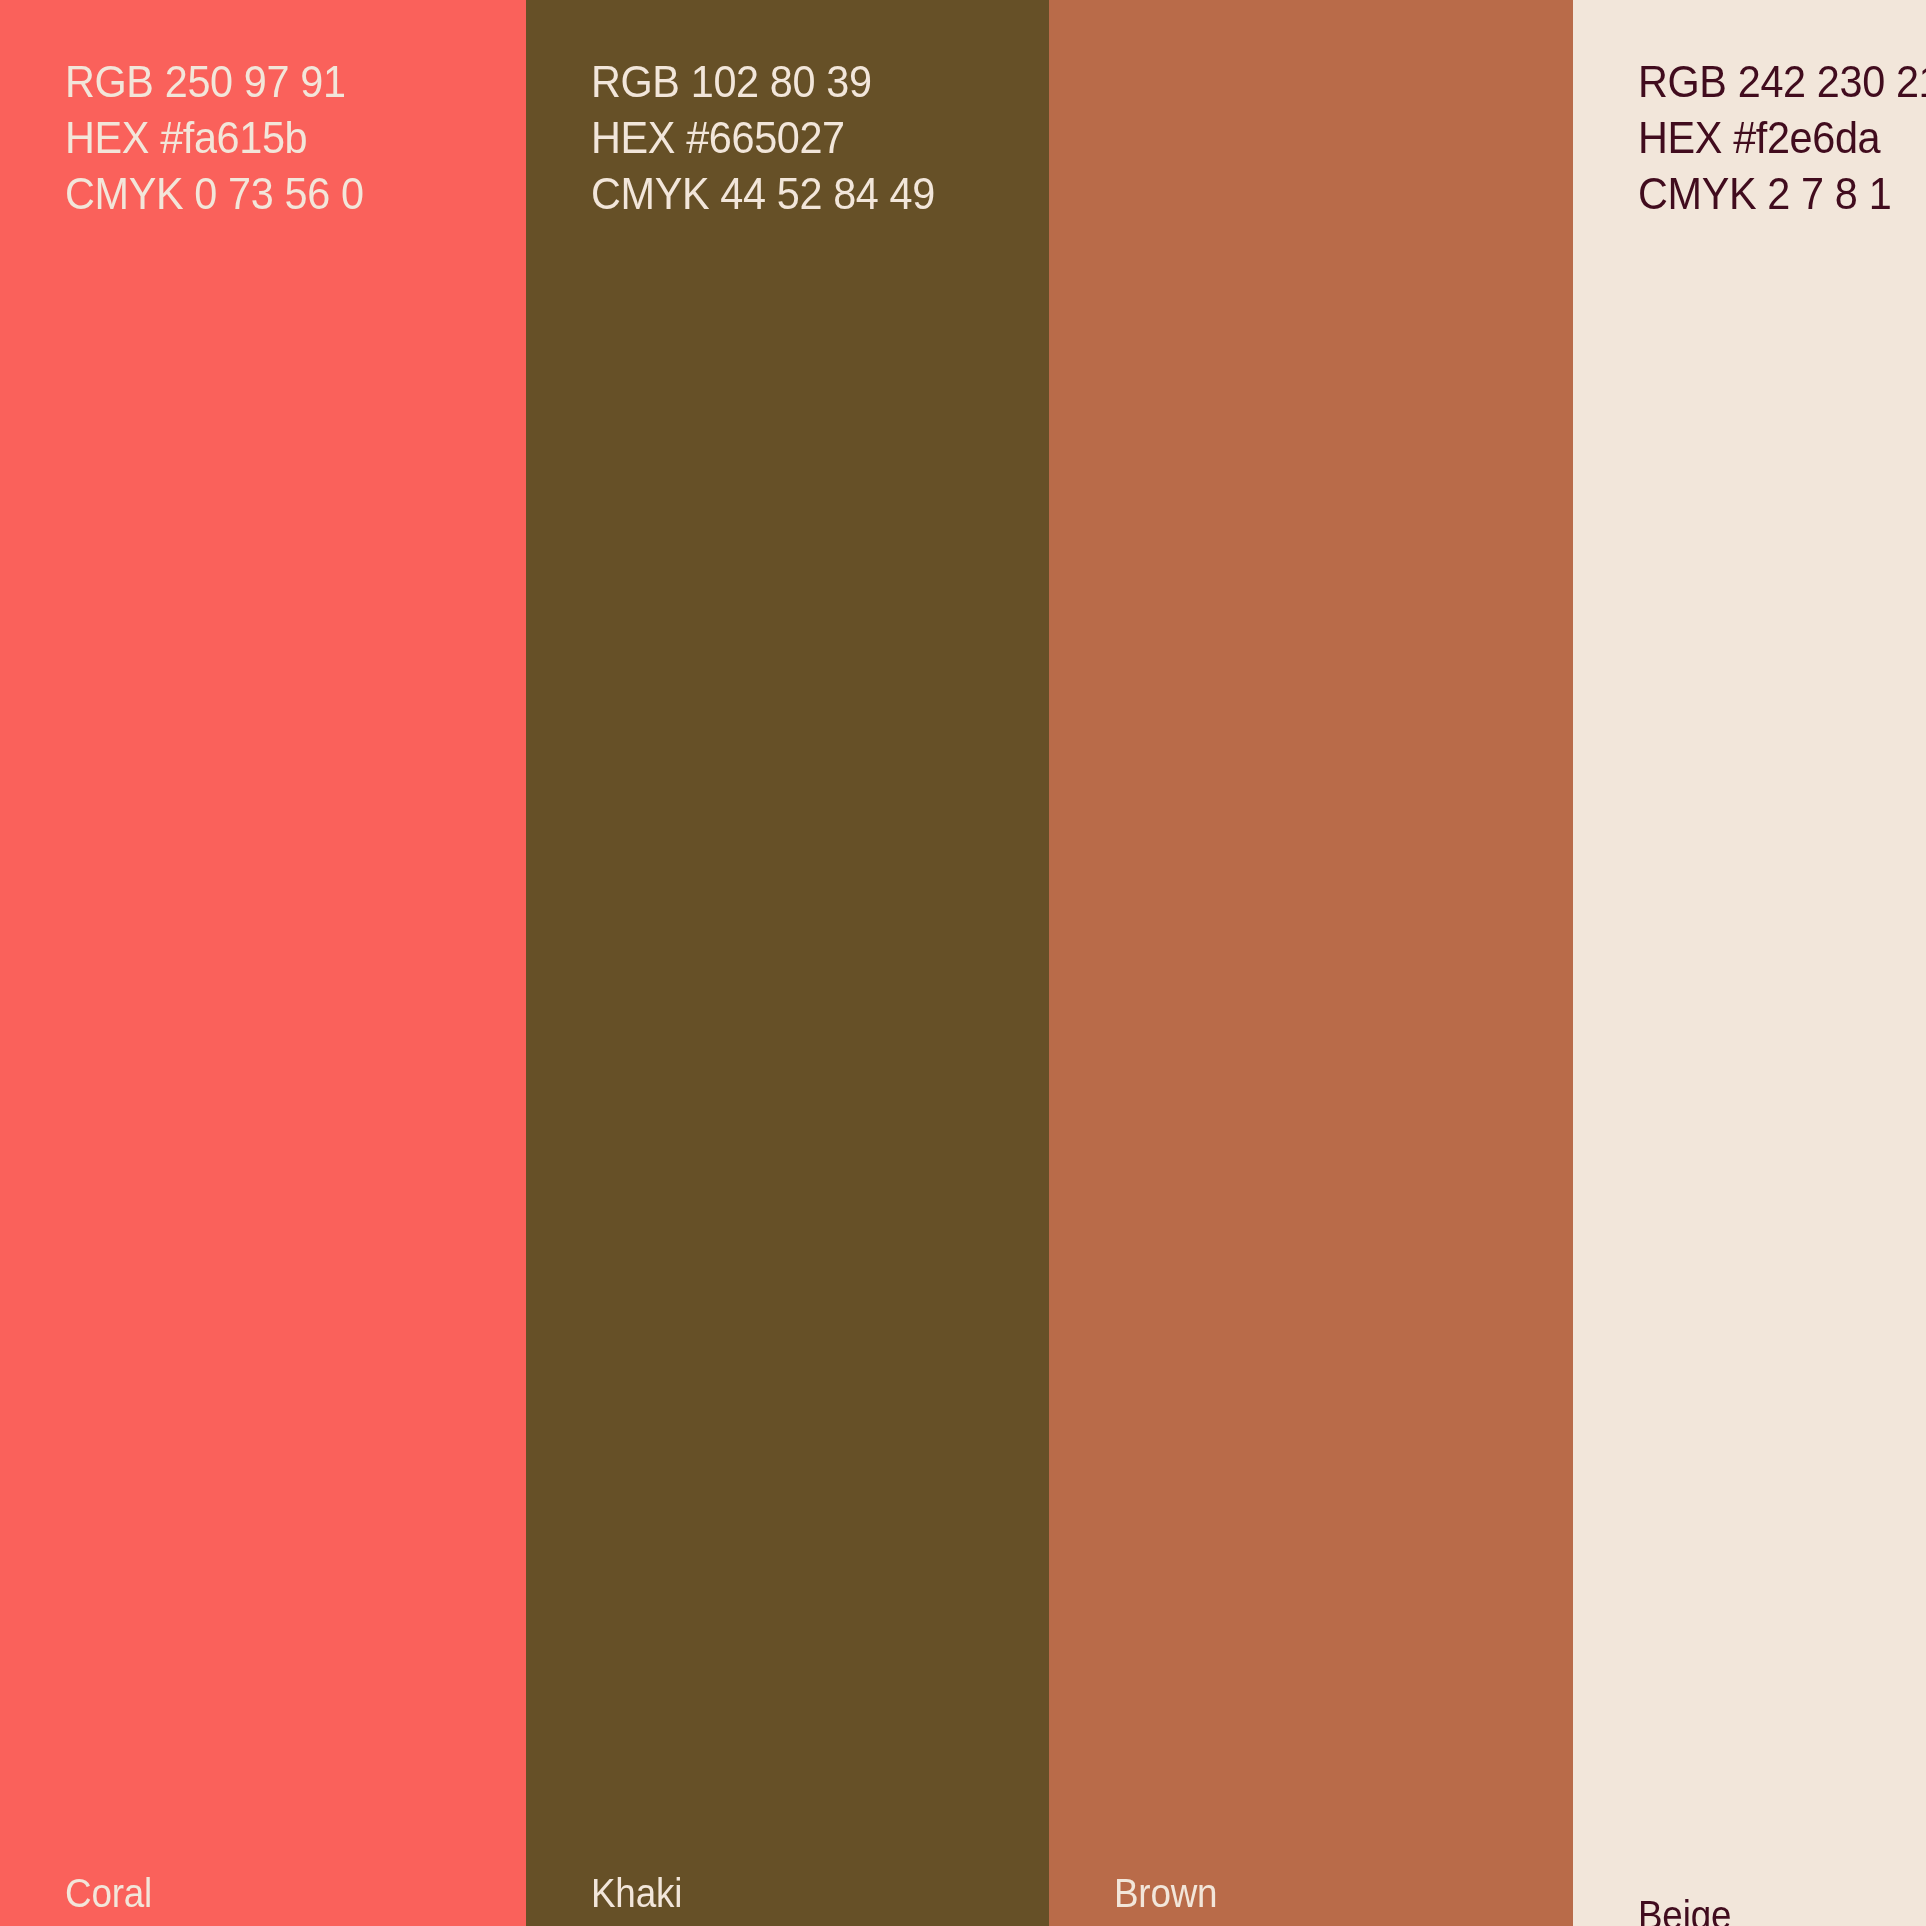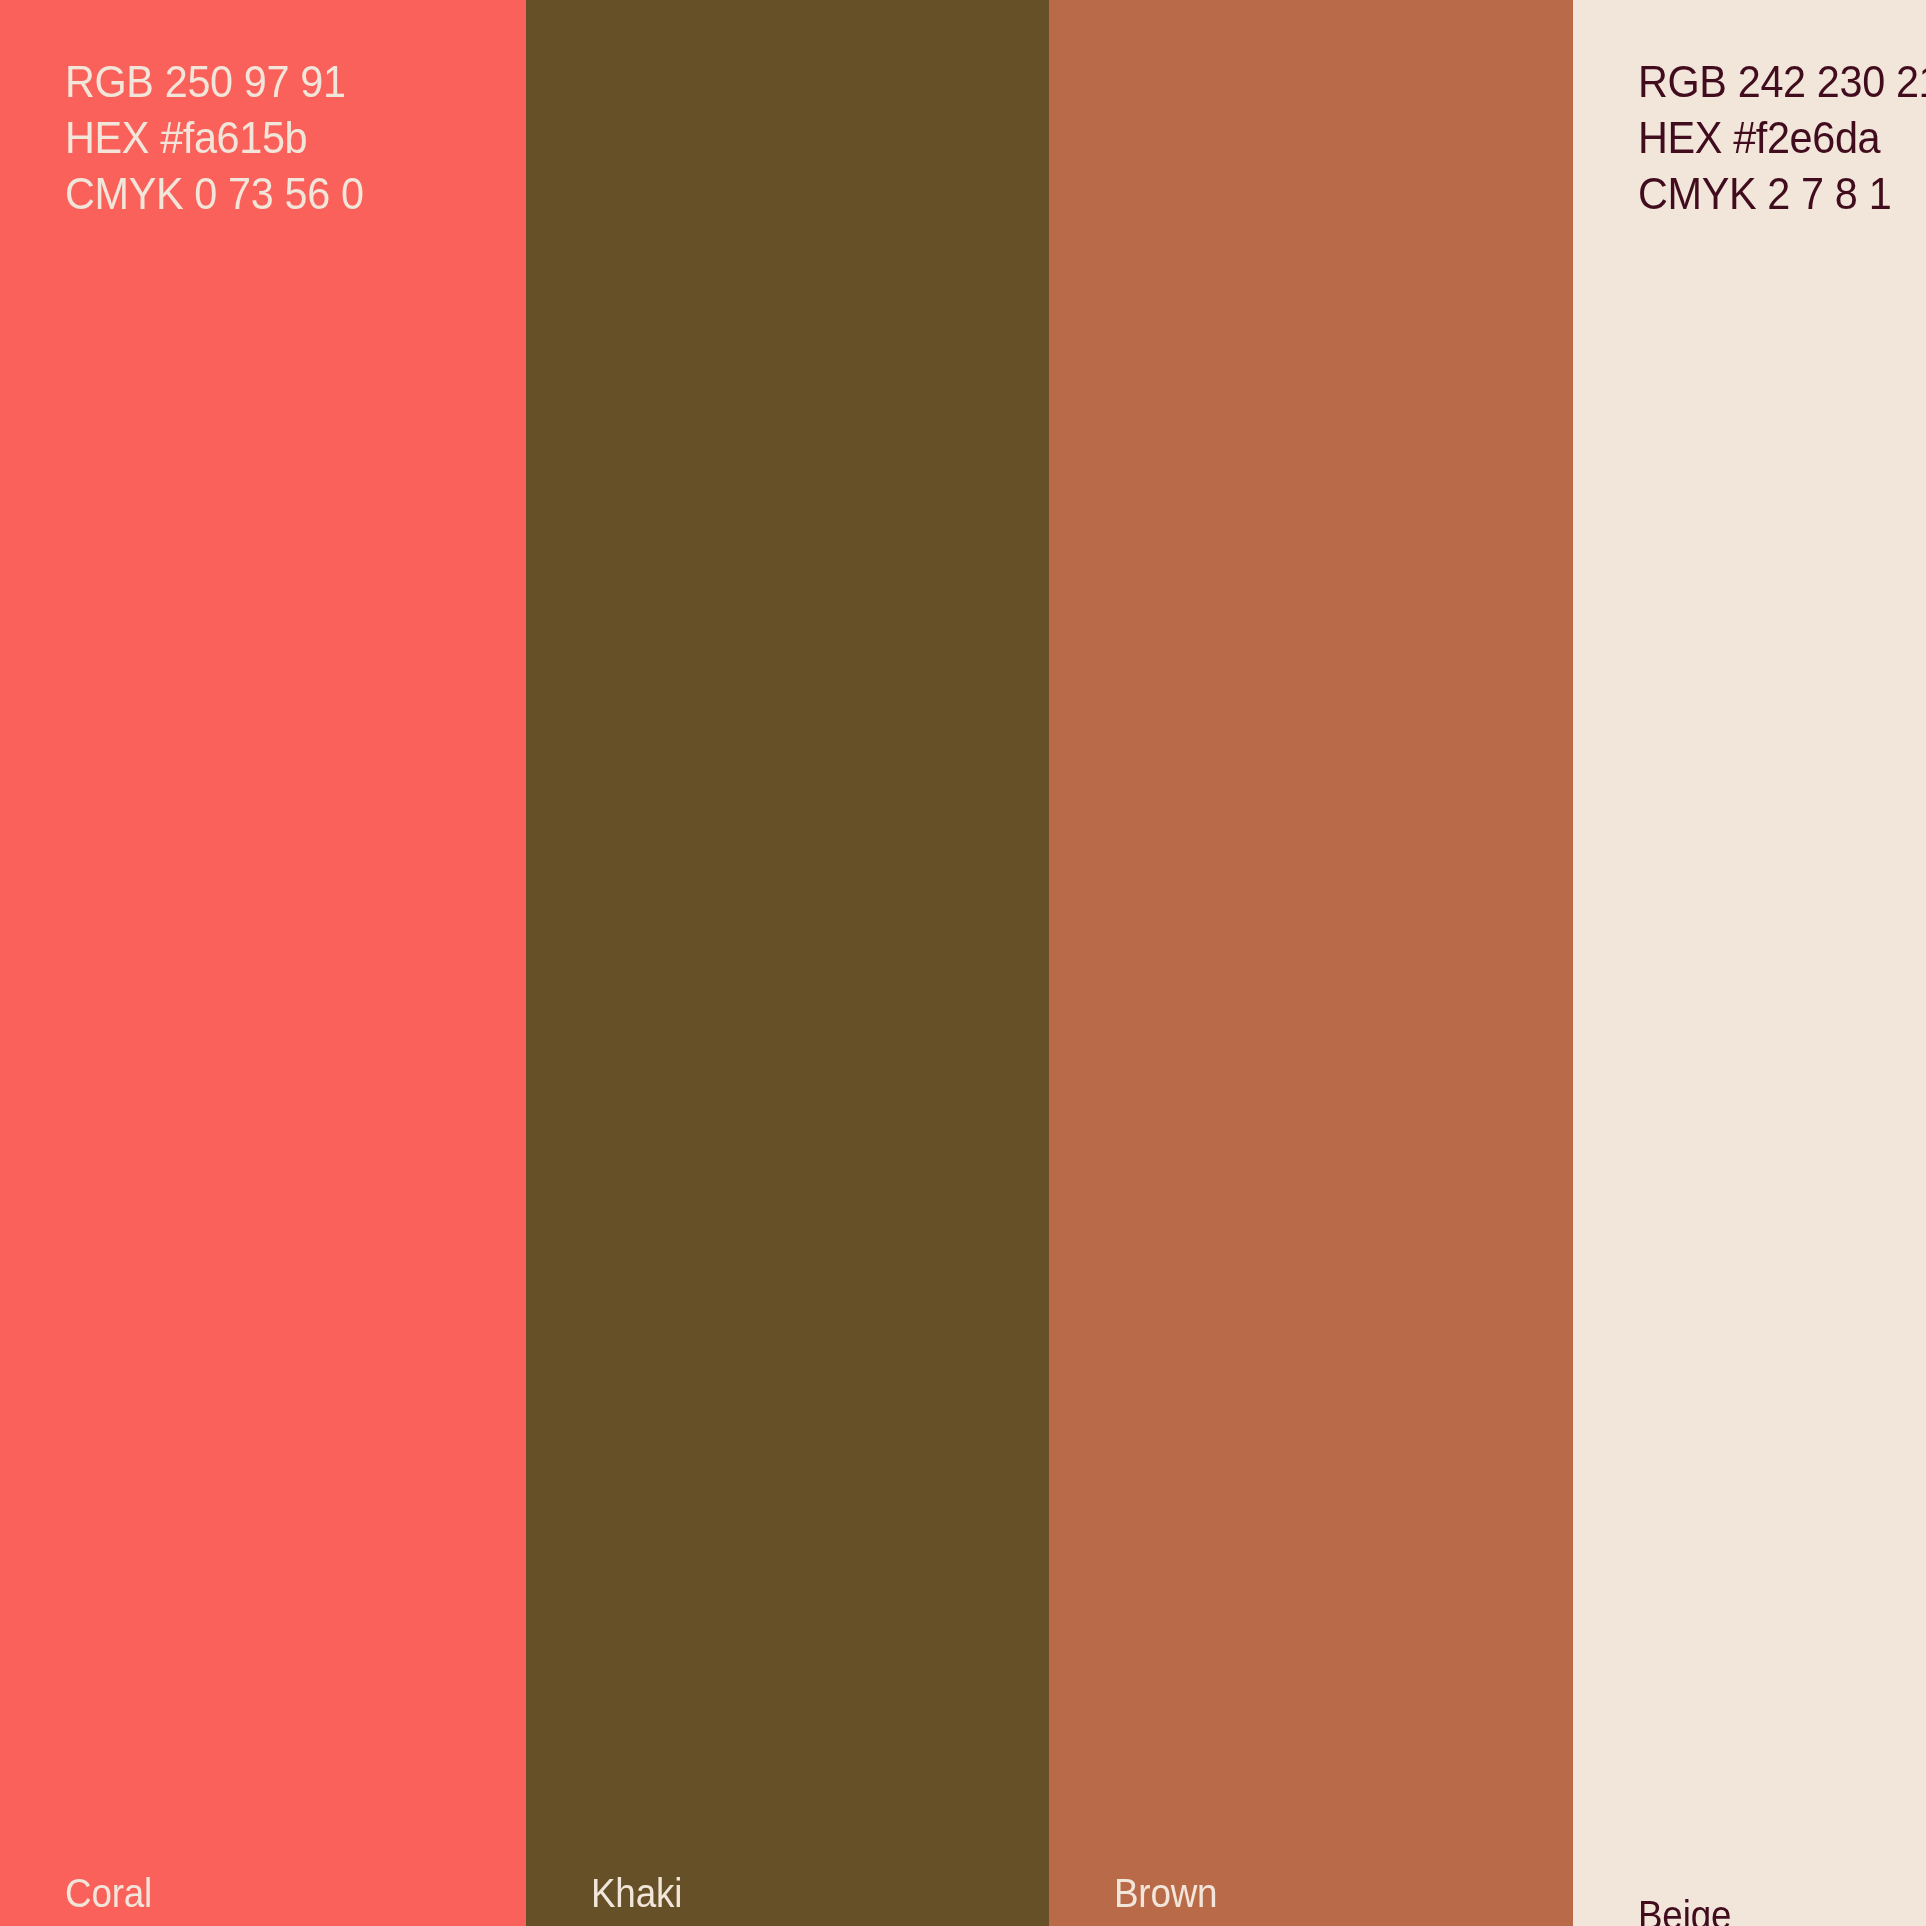--- a/index.html
+++ b/index.html
@@ -60,20 +60,25 @@
 <div id="palette">
     <div class="swatch" style="width: 526px; background: rgb(250, 97, 91); color: rgb(242, 230, 218);">
       <div class="swatch-info">
         <div class="info-line">RGB 250 97 91</div>
         <div class="info-line">HEX #fa615b</div>
         <div class="info-line">CMYK 0 73 56 0</div>
       </div>
       <div class="swatch-name">Coral</div>
     </div>
     <div class="swatch" style="width: 523px; background: rgb(102, 80, 39); color: rgb(242, 230, 218);">
+      <div class="swatch-info">
+        <div class="info-line">RGB 102 80 39</div>
+        <div class="info-line">HEX #665027</div>
+        <div class="info-line">CMYK 44 52 84 49</div>
+      </div>
       <div class="swatch-name">Khaki</div>
     </div>
     <div class="swatch" style="width: 524px; background: rgb(185, 107, 73); color: rgb(242, 230, 218);">
       <div class="swatch-name">Brown</div>
     </div>
     <div class="swatch" style="width: 522px; background: rgb(242, 230, 218); color: rgb(65, 12, 30);">
       <div class="swatch-info">
         <div class="info-line">RGB 242 230 218</div>
         <div class="info-line">HEX #f2e6da</div>
         <div class="info-line">CMYK 2 7 8 1</div>

